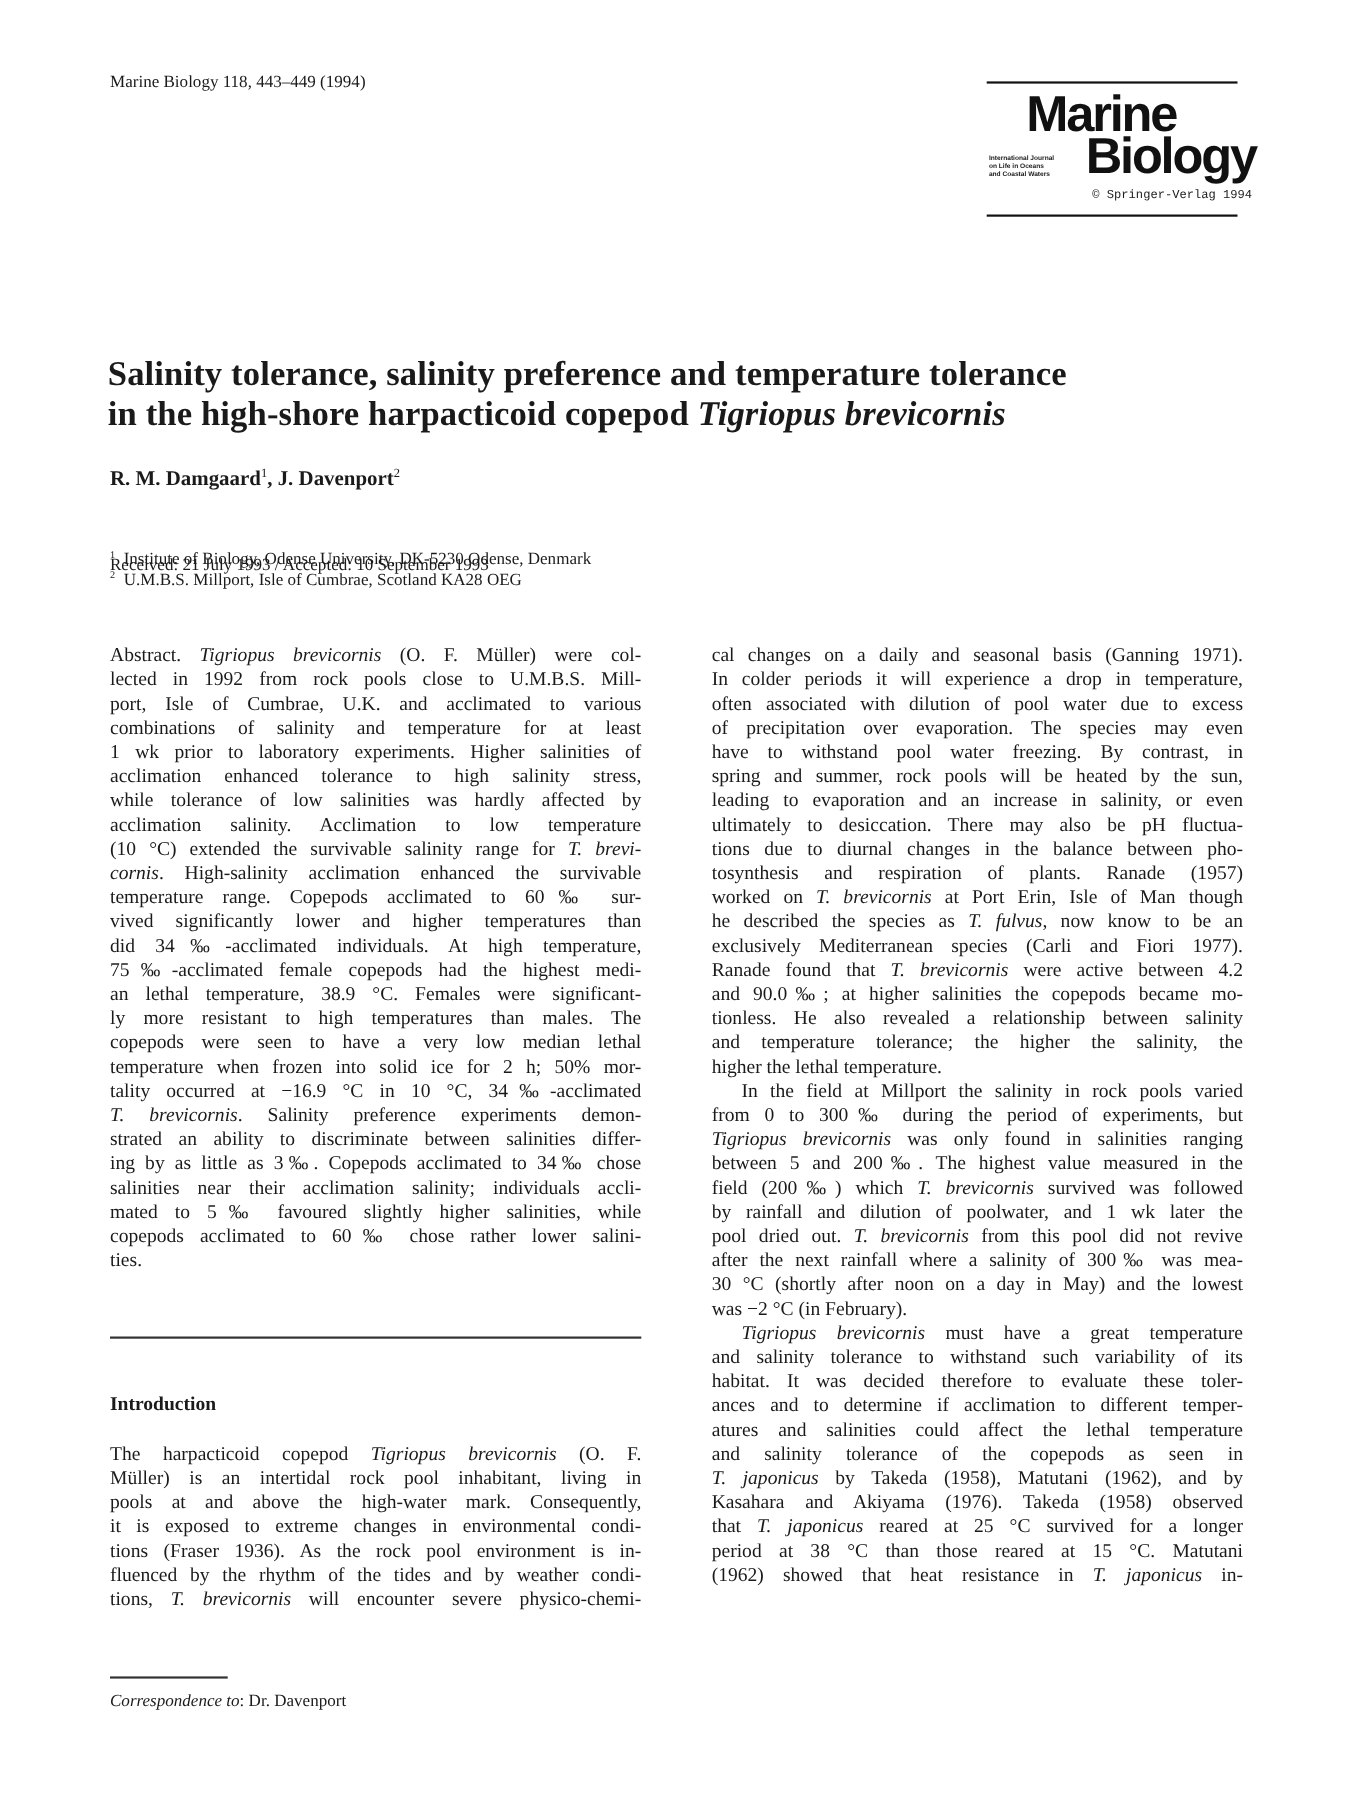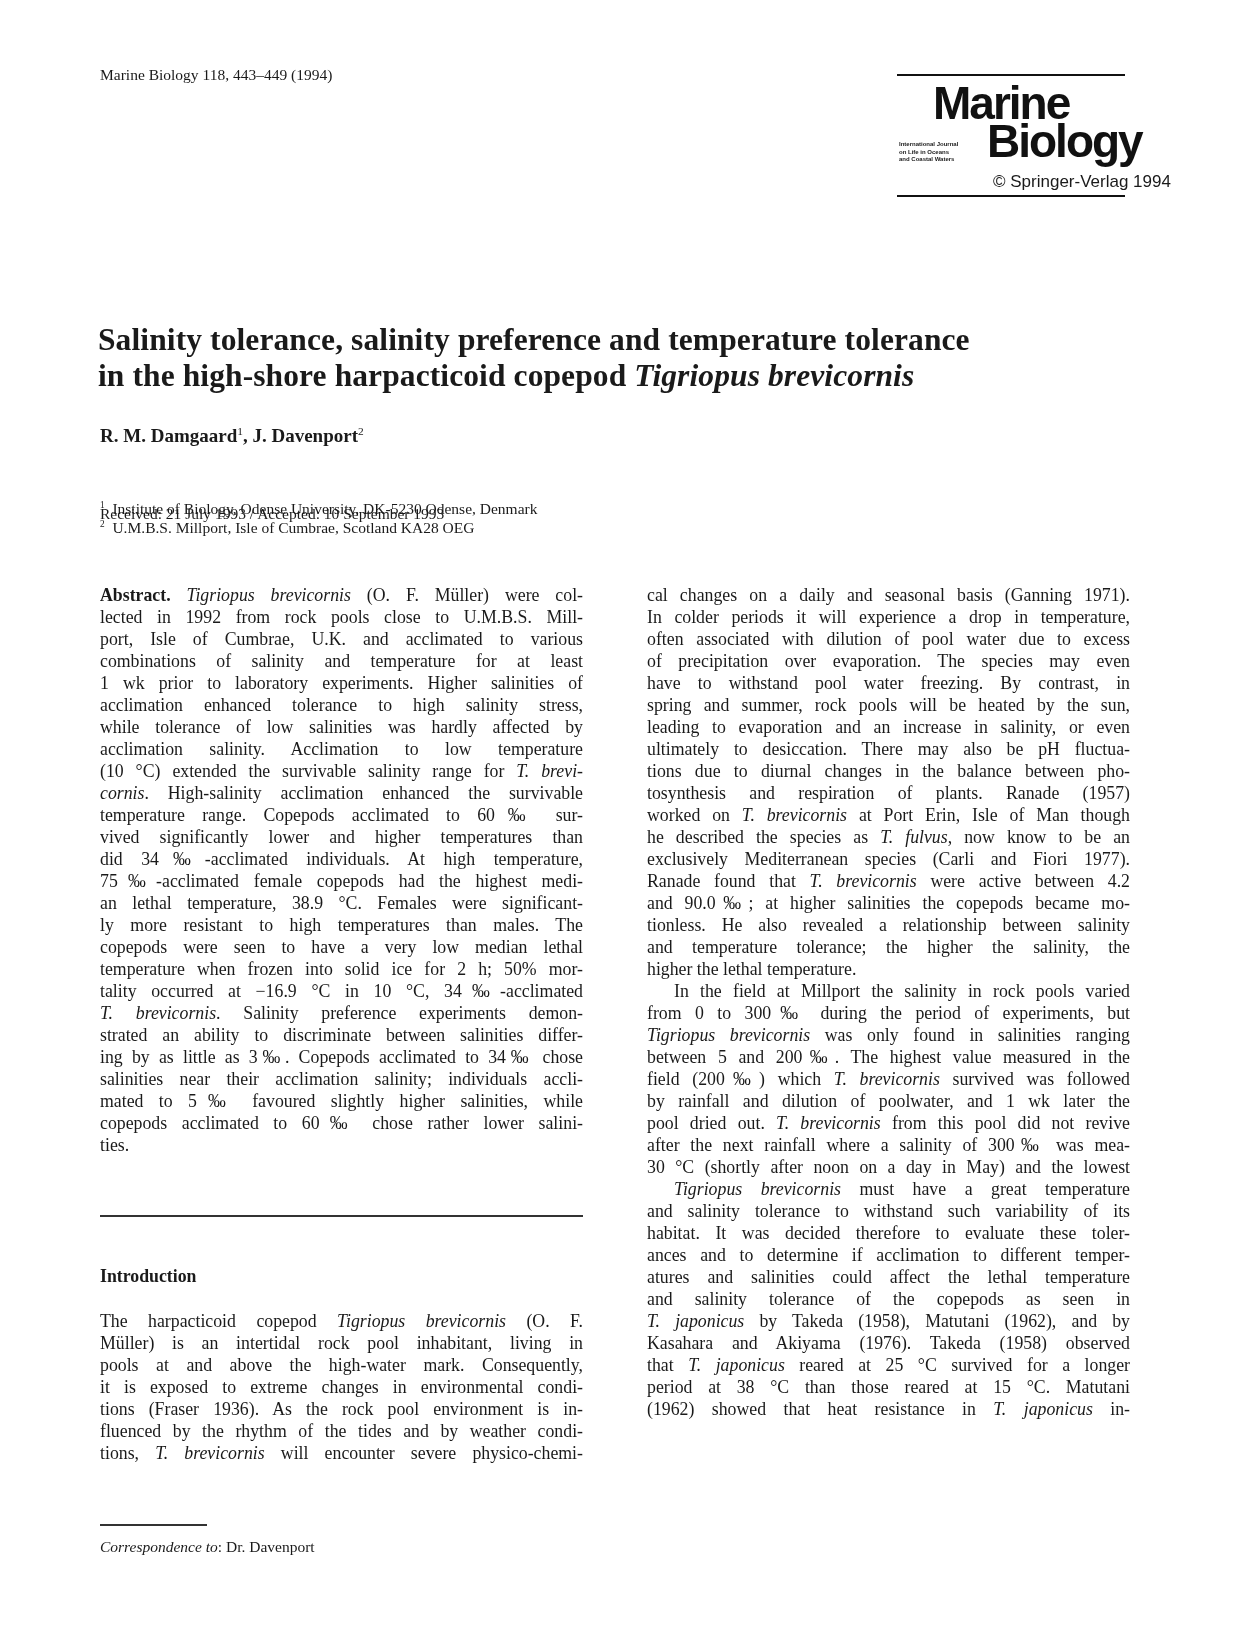--- a/index.html
+++ b/index.html
@@ -8,22 +8,22 @@
   .abs { position: absolute; }
   #running-head { left: 100px; top: 66px; font-size: 15.5px; }
   #logo-box { left: 897px; top: 74px; width: 228px; height: 124px; }
   .logo-rule { position: absolute; left: 0; width: 228px; height: 2px; background: #111; }
   .logo-word { position: absolute; font-family: "Liberation Sans", "DejaVu Sans", sans-serif;
                font-weight: bold; color: #111; letter-spacing: -2px; line-height: 1; }
   #logo-marine { left: 36px; top: 6px; font-size: 46px; }
   #logo-biology { left: 90px; top: 44px; font-size: 46px; }
   #logo-sub { left: 2px; top: 67px; font-family: "Liberation Sans", "DejaVu Sans", sans-serif;
               font-size: 6px; font-weight: bold; line-height: 7.5px; width: 90px; }
-  #logo-copy { left: 96px; top: 98px; font-family: Liberation Sans, sans-serif;
-               font-size: 17px; white-space: nowrap; text-align: right; }
+  #logo-copy { left: 96px; top: 98px; font-family: Liberation Mono, monospace;
+               font-size: 11px; white-space: nowrap; text-align: right; }
   #title { left: 98px; top: 322px; font-size: 31.5px; font-weight: bold; line-height: 36px;
            letter-spacing: 0.1px; }
   #title .line { display: block; white-space: nowrap; }
   #authors { left: 100px; top: 425px; font-size: 19px; font-weight: bold; white-space: nowrap; }
   sup { font-size: 60%; font-weight: normal; vertical-align: super; line-height: 0; }
   #affils { left: 100px; top: 455px; font-size: 15.5px; line-height: 19px; margin-top: 44px; }
   #affils .aff { white-space: nowrap; }
   #dates { left: 100px; top: 505px; font-size: 15.5px; white-space: nowrap; }
   .col { position: absolute; width: 483px; font-size: 17.8px; line-height: 22px; }
   #col-left { left: 100px; top: 584px; }
@@ -31,21 +31,21 @@
   .ln { display: block; text-align: justify; text-align-last: justify; white-space: nowrap;
         height: 22px; overflow: visible; }
   .ln.last { text-align-last: left; }
   .ln.indent { padding-left: 27px; }
   .sec-rule { position: absolute; left: 100px; top: 1215px; width: 483px; height: 1.5px; background: #333; }
   #intro-heading { left: 100px; top: 1266px; font-size: 17.8px; font-weight: bold; }
   #intro-body { left: 100px; top: 1310px; }
   .foot-rule { position: absolute; left: 100px; top: 1524px; width: 107px; height: 1.5px; background: #333; }
   #footnote { left: 100px; top: 1538px; font-size: 15.5px; white-space: nowrap; }
   i, em { font-style: italic; }
-  b { font-weight: bold; }
+  b { font-weight: normal; }
 </style>
 </head>
 <body>
 
 <div id="running-head" class="abs">Marine Biology 118, 443–449 (1994)</div>
 
 <div id="logo-box" class="abs">
   <div class="logo-rule" style="top:0"></div>
   <div id="logo-marine" class="logo-word">Marine</div>
   <div id="logo-sub" class="abs">
@@ -138,20 +138,21 @@
     <span class="ln last"><span>higher the lethal temperature.</span></span>
     <span class="ln indent"><span>In the field at Millport the salinity in rock pools varied</span></span>
     <span class="ln"><span>from 0 to 300‰ during the period of experiments, but</span></span>
     <span class="ln"><i>Tigriopus brevicornis</i><span> was only found in salinities ranging</span></span>
     <span class="ln"><span>between 5 and 200‰. The highest value measured in the</span></span>
     <span class="ln"><span>field (200‰) which </span><i>T. brevicornis</i><span> survived was followed</span></span>
     <span class="ln"><span>by rainfall and dilution of poolwater, and 1 wk later the</span></span>
     <span class="ln"><span>pool dried out. </span><i>T. brevicornis</i><span> from this pool did not revive</span></span>
     <span class="ln"><span>after the next rainfall where a salinity of 300‰ was mea-</span></span>
     <span class="ln"><span>30 °C (shortly after noon on a day in May) and the lowest</span></span>
+    <span class="ln last"><span>was −2 °C (in February).</span></span>
     <span class="ln indent"><i>Tigriopus brevicornis</i><span> must have a great temperature</span></span>
     <span class="ln"><span>and salinity tolerance to withstand such variability of its</span></span>
     <span class="ln"><span>habitat. It was decided therefore to evaluate these toler-</span></span>
     <span class="ln"><span>ances and to determine if acclimation to different temper-</span></span>
     <span class="ln"><span>atures and salinities could affect the lethal temperature</span></span>
     <span class="ln"><span>and salinity tolerance of the copepods as seen in</span></span>
     <span class="ln"><i>T. japonicus</i><span> by Takeda (1958), Matutani (1962), and by</span></span>
     <span class="ln"><span>Kasahara and Akiyama (1976). Takeda (1958) observed</span></span>
     <span class="ln"><span>that </span><i>T. japonicus</i><span> reared at 25 °C survived for a longer</span></span>
     <span class="ln"><span>period at 38 °C than those reared at 15 °C. Matutani</span></span>

